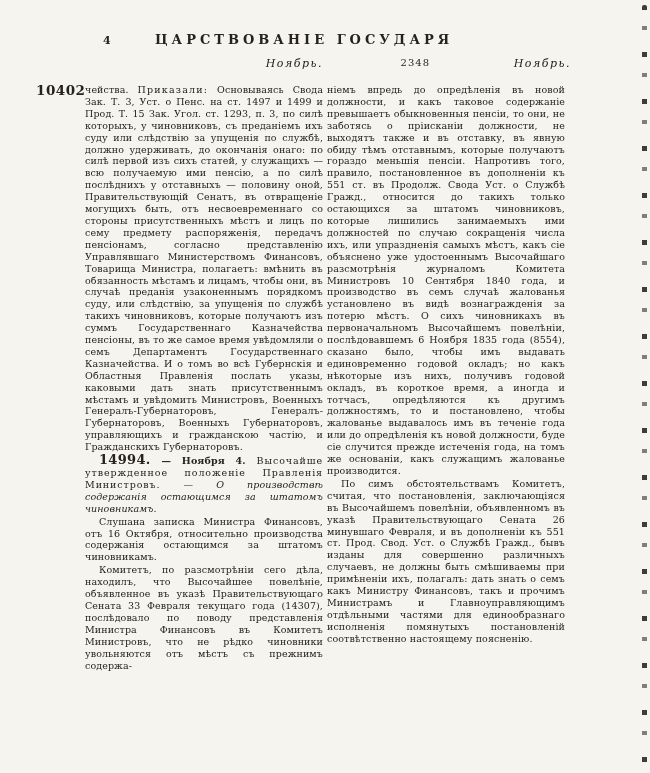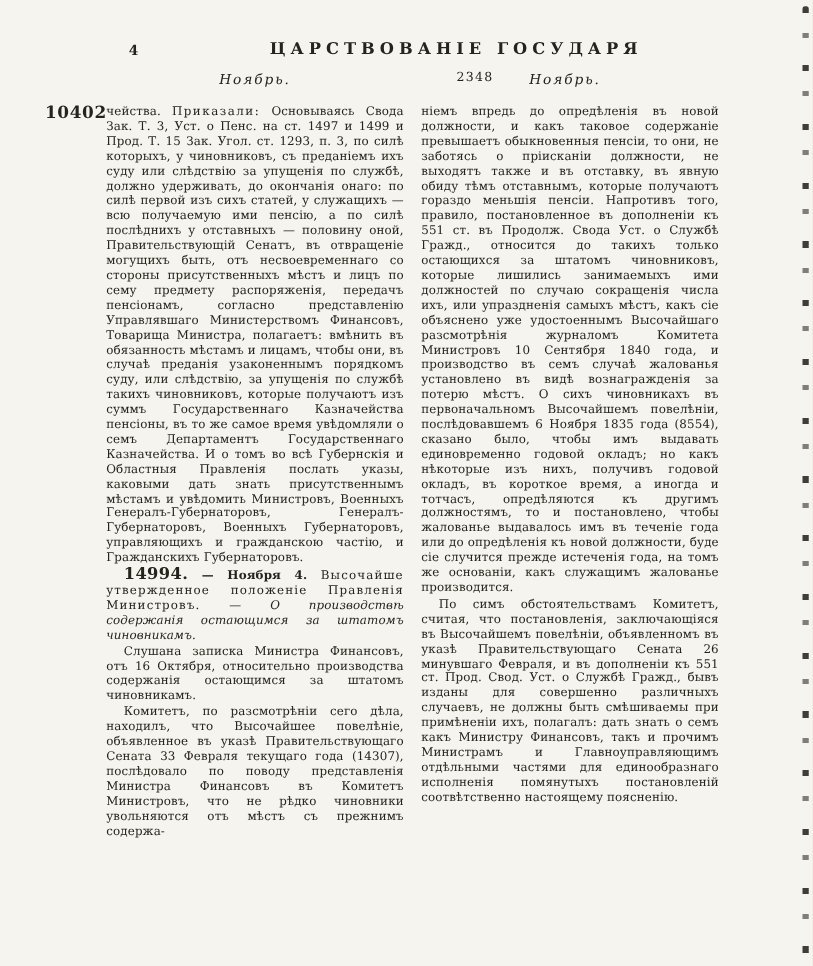--- a/index.html
+++ b/index.html
@@ -14,38 +14,38 @@
     box-sizing:border-box;
   }
   
   .page-num {
     position:absolute; left:103px; top:34px;
     font-size:11px; font-weight:bold;
   }
   .header-title {
     position:absolute; left:85px; top:32px; width:490px;
     padding-left:70px; box-sizing:border-box;
-    text-align:center; font-weight:bold;
+    text-align:left; font-weight:bold;
     font-size:13px; letter-spacing:4px; white-space:nowrap;
   }
   .month-left, .month-right, .year-center {
-    position:absolute; top:57px; text-align:center;
+    position:absolute; top:57px; text-align:right;
     font-size:11px;
   }
   .month-left  { left:85px;  width:238px; font-style:italic; letter-spacing:1.5px; }
   .month-right { left:333px; width:238px; font-style:italic; letter-spacing:1.5px; }
   .year-center { left:330px; width:100px; font-size:10px; letter-spacing:1px; }
   
   .margin-number {
     position:absolute; left:36px; top:82px;
     font-size:13.5px; font-weight:bold; letter-spacing:0.5px;
   }
   .columns {
     position:absolute; left:85px; top:84px; width:490px;
-    display:flex; gap:14px;
+    display:flex; gap:4px;
   }
   .col {
     width:238px;
     font-size:9.5px; line-height:11.9px;
     text-align:justify;
     letter-spacing:0.1px;
   }
   .col p { margin:0 0 1px 0; text-indent:14px; }
   .col p.no-indent { text-indent:0; }
   .spaced { letter-spacing:1.2px; }

